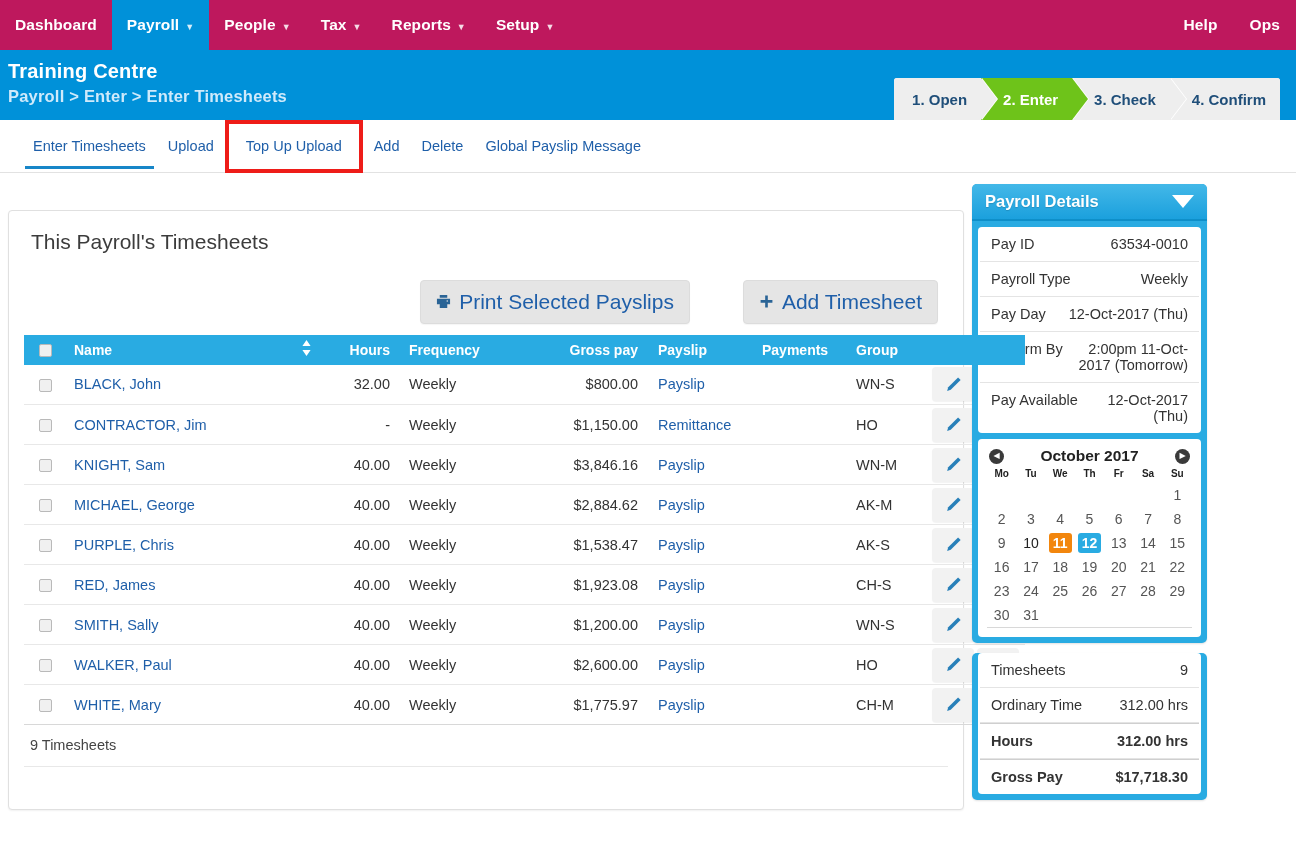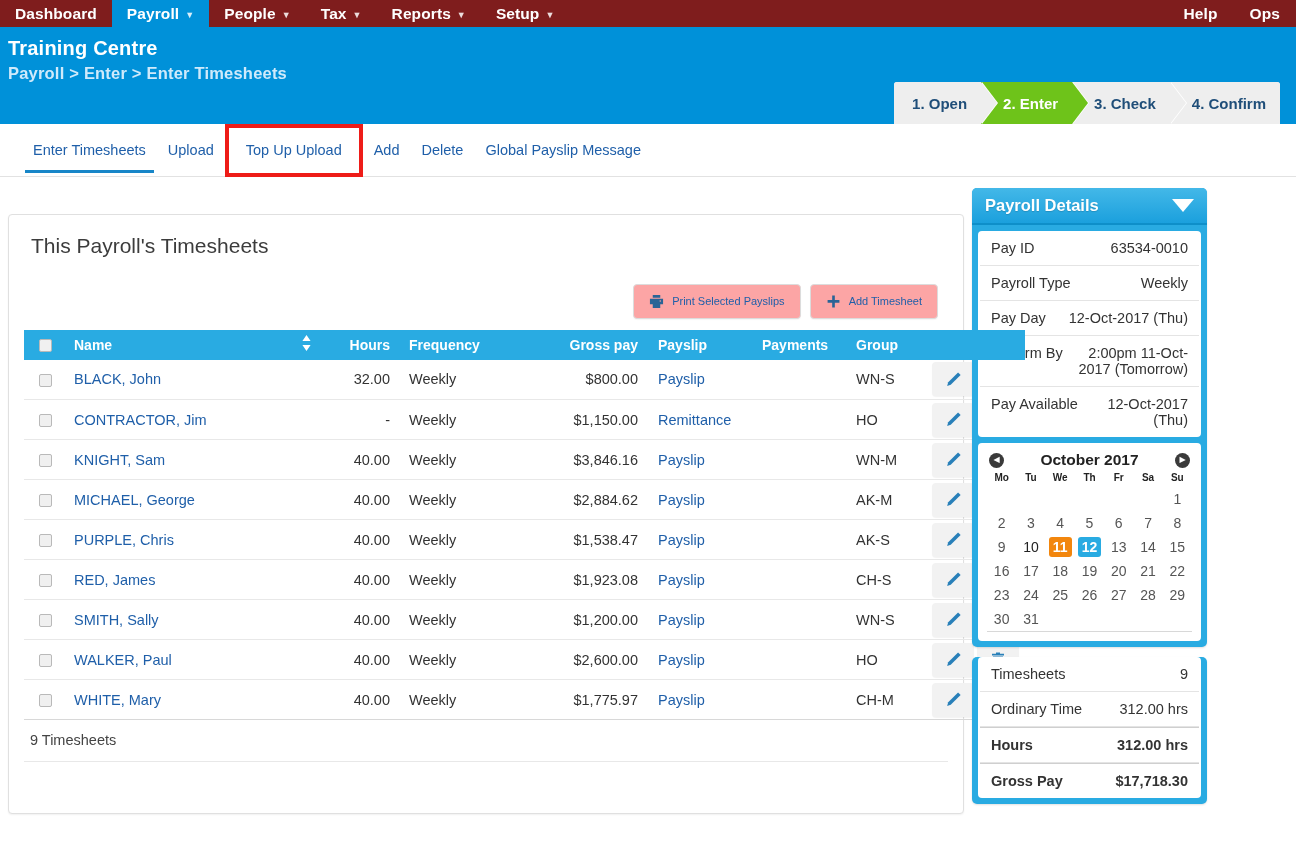--- a/index.html
+++ b/index.html
@@ -7,22 +7,22 @@
   html, body {
     margin: 0; padding: 0;
     width: 1296px; height: 863px;
     background: #ffffff;
     font-family: "Liberation Sans", sans-serif;
     overflow: hidden;
   }
 
   
   .navbar {
-    height: 27px;
-    background: #7f1d1d;
+    height: 50px;
+    background: #be185d;
     display: flex;
     align-items: stretch;
     position: relative;
     justify-content: center;
   }
   .nav-item {
     display: flex;
     align-items: center;
     padding: 0 15px;
     color: #ffffff;
@@ -43,21 +43,21 @@
   .nav-right {
     margin-left: auto;
     display: flex;
     align-items: stretch;
   }
   .nav-right .nav-item { padding: 0 16px; }
 
   
   .header-band {
     background: #0091d9;
-    height: 97px;
+    height: 70px;
     position: relative;
     padding: 8px 0 0 8px;
   }
   .org-title {
     color: #ffffff;
     font-size: 20px;
     font-weight: bold;
     line-height: 26px;
     letter-spacing: .2px;
   }
@@ -182,32 +182,33 @@
     margin: 2px 0 26px 7px;
   }
   .toolbar {
     display: flex;
     justify-content: flex-end;
     gap: 9px;
     margin-bottom: 11px;
     padding-right: 10px;
   }
   .btn {
-    background: #fca5a5;
+    background: #e5e5e5;
     border: 1px solid #dcdcdc;
     border-radius: 4px;
     color: #1f5fa9;
-    font-size: 11px;
+    font-size: 21px;
     padding: 9px 15px;
     display: flex;
     align-items: center;
     gap: 8px;
     cursor: pointer;
     box-shadow: 0 1px 1px rgba(0,0,0,.04);
     white-space: nowrap;
+    margin-left: 44px;
   }
   .btn svg { display: block; }
 
   
   table.ts {
     width: 100%;
     border-collapse: collapse;
     table-layout: fixed;
   }
   table.ts thead th {

